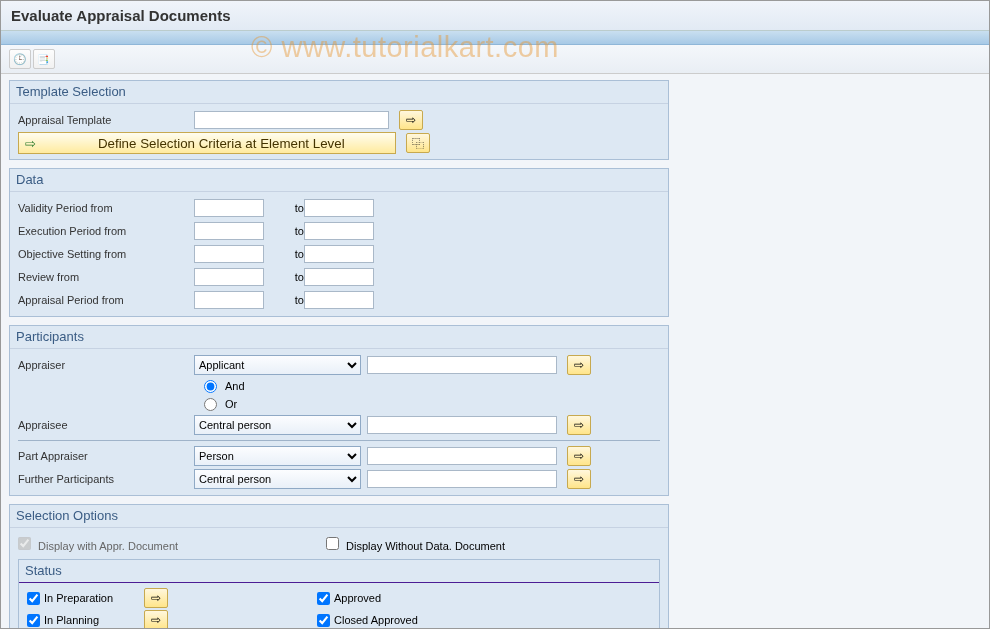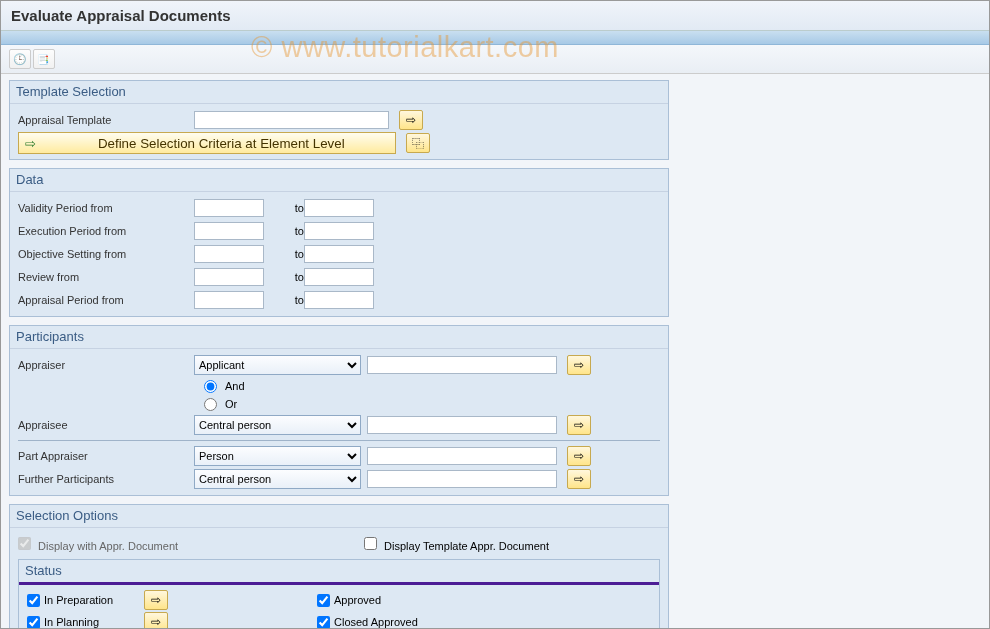--- a/index.html
+++ b/index.html
@@ -110,21 +110,21 @@
   }
   .wide-ybtn .arrow { margin-right: 62px; font-size:13px; color:#2f7d2f; }
   .hr { border:0; border-top:1px solid #9fb3c9; margin:4px 0; }
   .radio-row { display:flex;align-items:center;height:18px; margin-left:186px; gap:4px;}
   input[type=checkbox], input[type=radio]{ margin-right:4px; }
   .subgroup {
     border:1px solid #aabfd6;
     margin-top:4px;
     background:#dde8f3;
   }
-  .subgroup .group-title { border-bottom:3px solid #4c1d95; }
+  .subgroup .group-title { border-bottom:1px solid #4c1d95; }
   .chk-grid { display:flex; }
   .chk-col1 { width: 200px; }
   .chk-col2 { padding-left: 90px; }
   .chk-row { display:flex; align-items:center; height:22px; }
   .disabledchk { color:#666; }
   .icon-clock::before { content:"🕒"; font-size:11px; }
   .icon-copy::before { content:"📑"; font-size:10px; }
   .watermark .copy::before { content:"© "; }
 </style>
 </head>
@@ -252,27 +252,27 @@
             <span>⇨</span>
           </button>
       </div>
     </div>
   </div>
 
   <div class="group">
     <div class="group-title">Selection Options</div>
     <div class="group-body">
       <div class="row">
-        <label class="disabledchk" style="width:346px;">
+        <label class="disabledchk" style="width:308px;">
           <input type="checkbox" checked="" disabled="" style="">
           <span>Display with Appr. Document</span>
         </label>
         <label>
           <input type="checkbox" style="">
-          <span>Display Template Appr. Document</span>
+          <span>Display Without Data. Document</span>
         </label>
       </div>
       <div class="subgroup">
         <div class="group-title">Status</div>
         <div class="group-body">
           <div class="chk-grid">
             <div class="chk-col1">
               <div class="chk-row">
                 <input type="checkbox" checked="" style="">
                 <span style="width:90px;">In Preparation</span>

